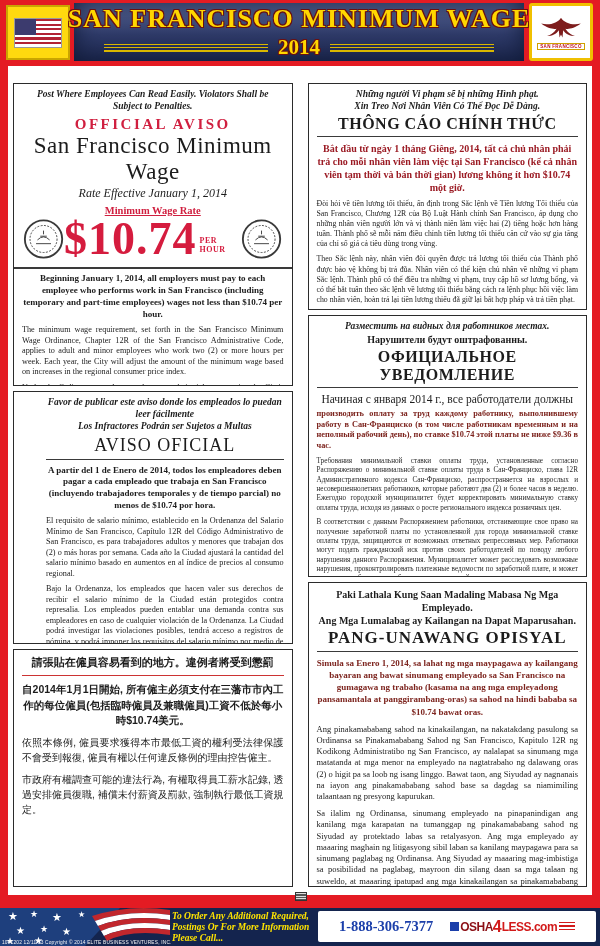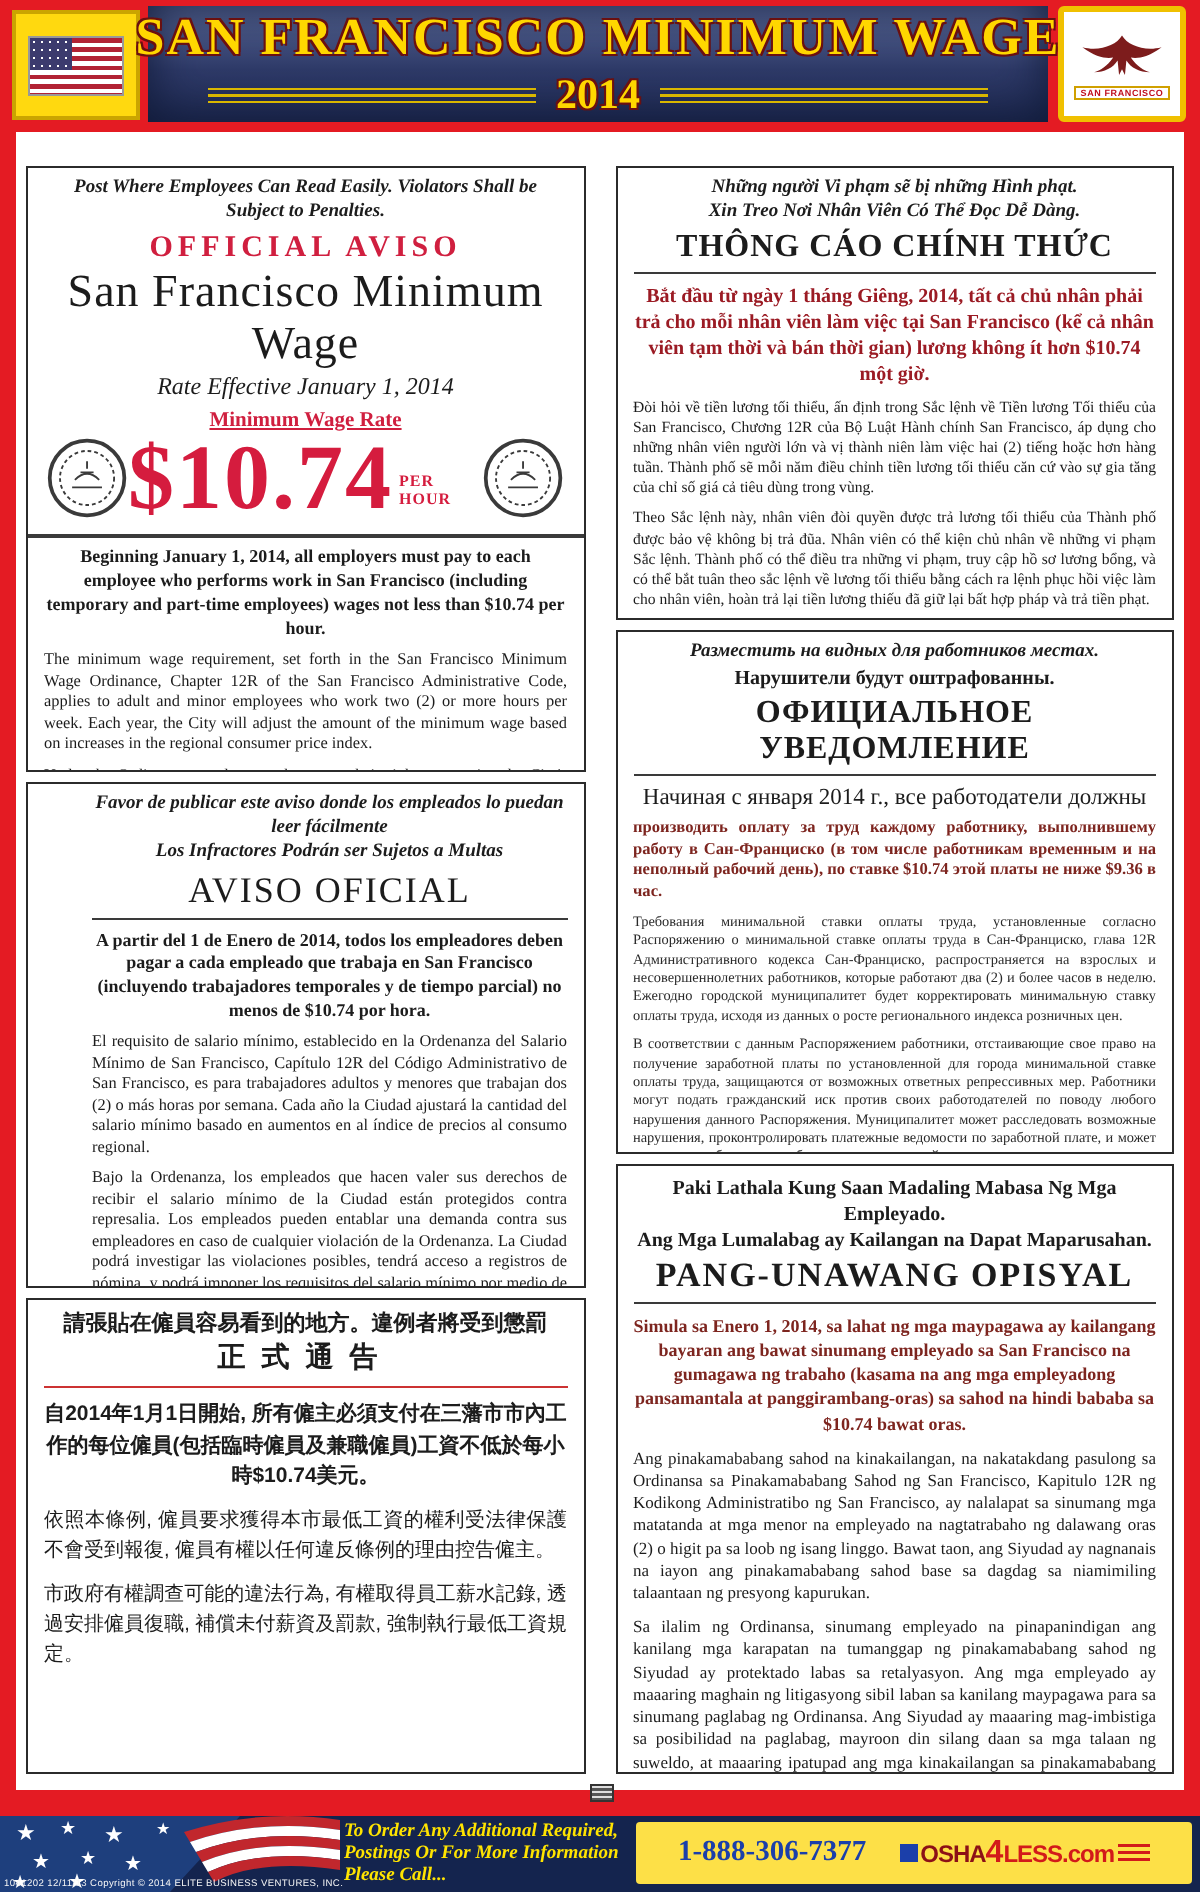--- a/index.html
+++ b/index.html
@@ -92,21 +92,21 @@
   .union-bug { position:absolute; left:287px; bottom:-6px; width:12px; height:9px; background:#555;
                background-image:repeating-linear-gradient(180deg,#ddd 0 1px,transparent 1px 2.5px); border:1px solid #333; }
 
   
   .footer { position:absolute; bottom:0; left:0; width:600px; height:38px; background:#14244e; overflow:hidden; }
   .footer-flag { position:absolute; left:0; top:0; }
   .copyright { position:absolute; left:2px; bottom:1px; color:#f5f5f5; font-family:"Liberation Sans",sans-serif;
                font-size:4.8px; letter-spacing:.2px; z-index:3; white-space:nowrap; }
   .order-text { position:absolute; left:172px; top:3px; width:140px; color:#ffe400; font-style:italic;
                 font-weight:bold; font-size:9.5px; line-height:1.15; z-index:2; }
-  .phone-box { position:absolute; left:318px; right:4px; top:3px; height:31px; background:#fde047; border-radius:2px;
+  .phone-box { position:absolute; left:318px; right:4px; top:3px; height:31px; background:#ffffff; border-radius:2px;
                display:flex; align-items:center; justify-content:space-evenly; padding:0 4px; z-index:2; }
   .phone { color:#1b3faa; font-weight:bold; font-size:14.5px; white-space:nowrap; }
   .osha-logo { display:flex; align-items:center; font-family:"Liberation Sans",sans-serif; white-space:nowrap; }
   .osha-sq { width:9px; height:9px; background:#1b3faa; margin-right:1px; }
   .osha-osha { color:#8c1016; font-weight:bold; font-size:12px; letter-spacing:-.5px; }
   .osha-4 { color:#d21a1a; font-weight:bold; font-size:16px; }
   .osha-less { color:#d21a1a; font-weight:bold; font-size:12px; letter-spacing:-.5px; }
   .osha-lines { width:16px; height:10px; margin-left:2px;
                 background:repeating-linear-gradient(180deg,#d21a1a 0 1.5px,transparent 1.5px 3.5px); }
 </style>
@@ -178,21 +178,20 @@
             <div class="sec-title">AVISO OFICIAL</div>
             <hr class="sec-hr">
             <div class="intro-b">A partir del 1 de Enero de 2014, todos los empleadores deben pagar a cada empleado que trabaja en San Francisco (incluyendo trabajadores temporales y de tiempo parcial) no menos de $10.74 por hora.</div>
             <p class="para">El requisito de salario mínimo, establecido en la Ordenanza del Salario Mínimo de San Francisco, Capítulo 12R del Código Administrativo de San Francisco, es para trabajadores adultos y menores que trabajan dos (2) o más horas por semana. Cada año la Ciudad ajustará la cantidad del salario mínimo basado en aumentos en al índice de precios al consumo regional.</p>
             <p class="para">Bajo la Ordenanza, los empleados que hacen valer sus derechos de recibir el salario mínimo de la Ciudad están protegidos contra represalia. Los empleados pueden entablar una demanda contra sus empleadores en caso de cualquier violación de la Ordenanza. La Ciudad podrá investigar las violaciones posibles, tendrá acceso a registros de nómina, y podrá imponer los requisitos del salario mínimo por medio de ordenar el restablecimiento de empleados y el pago de sueldos atrasados retenidos ilegalmente, y podrá aplicar sanciones.</p>
 
           </div>
 
           <div class="box box-zh">
             <div class="zh-head">請張貼在僱員容易看到的地方。違例者將受到懲罰</div>
-            <div class="zh-title">正式通告</div>
             <hr class="zh-hr">
             <div class="zh-intro">自2014年1月1日開始, 所有僱主必須支付在三藩市市內工作的每位僱員(包括臨時僱員及兼職僱員)工資不低於每小時$10.74美元。</div>
             <p class="zh-para">依照本條例, 僱員要求獲得本市最低工資的權利受法律保護不會受到報復, 僱員有權以任何違反條例的理由控告僱主。</p>
             <p class="zh-para">市政府有權調查可能的違法行為, 有權取得員工薪水記錄, 透過安排僱員復職, 補償未付薪資及罰款, 強制執行最低工資規定。</p>
 
           </div>
         </div>
 
         <div class="col">
 

